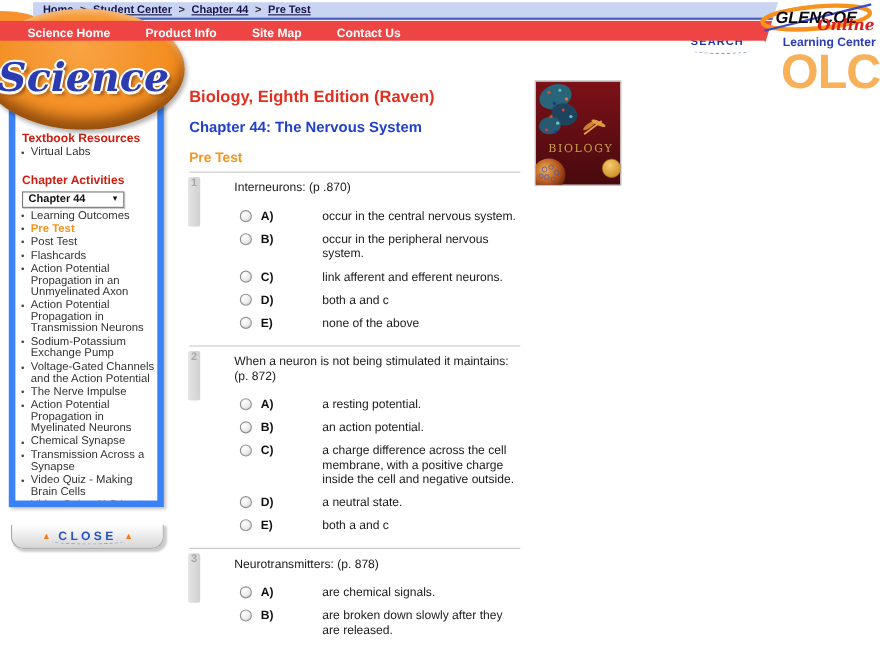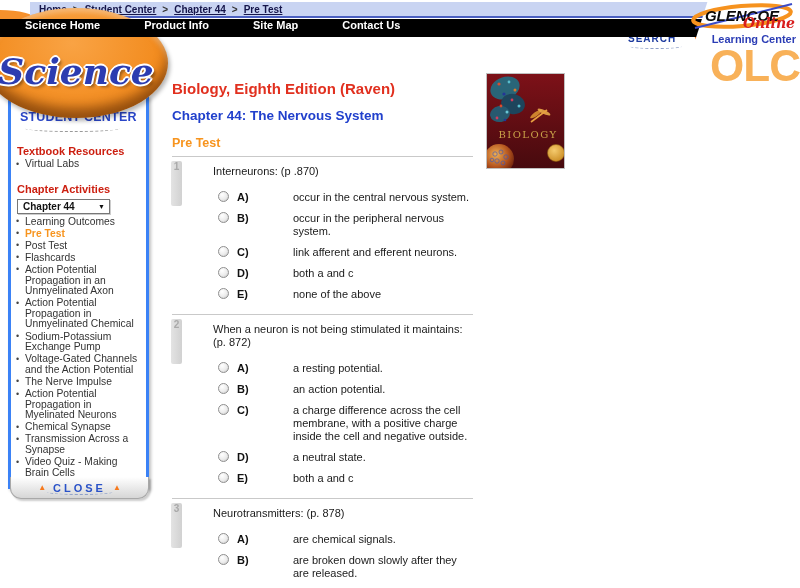--- a/index.html
+++ b/index.html
@@ -8,41 +8,41 @@
   .page { position:relative; width:800px; height:588px; overflow:hidden; background:#fff; }
 
   
   .breadcrumb-bar { position:absolute; left:30px; top:2px; width:727px; height:16px;
     background:#c9d4f2; border-bottom:2px solid #4a5fc0; display:flex; align-items:center;
     gap:6px; padding-left:9px; font-size:10px; z-index:2; }
   .breadcrumb-bar a { color:#15154a; font-weight:bold; text-decoration:underline; cursor:pointer; }
   .crumb-sep { color:#333; font-weight:bold; }
 
   
-  .navbar { position:absolute; left:0; top:19px; width:800px; height:18px; background:#000000;
-    display:flex; align-items:flex-start; gap:44px; padding-left:25px; z-index:3; }
+  .navbar { position:absolute; left:0; top:19px; width:800px; height:18px; background:#ef4444;
+    display:flex; align-items:flex-end; gap:32px; padding-left:25px; z-index:3; }
   .navbar a { color:#fff; font-size:11px; font-weight:bold; text-decoration:none; cursor:pointer; }
 
   .orange-notch { position:absolute; left:0; top:10px; width:35px; height:9px;
     background:#f6912c; border-radius:0 100% 0 0; z-index:1; }
 
   
   .science-oval { position:absolute; left:-16px; top:8px; width:184px; height:110px;
     border-radius:50%; z-index:2;
     background:radial-gradient(ellipse at 48% 32%, #f9a344 0%, #f28a1c 70%, #e87c12 100%);
     box-shadow: inset 0 -10px 12px rgba(55,20,0,.5), inset 0 4px 5px rgba(255,255,255,.35), 2px 3px 4px rgba(0,0,0,.3); }
   .science-text { position:absolute; left:0; right:0; top:42px; text-align:center;
     font-family:"DejaVu Serif", serif; font-style:italic; font-weight:bold; font-size:36px;
     color:#2c3cb0;
     text-shadow:-1px -1px 0 #fff, 1px -1px 0 #fff, -1px 1px 0 #fff, 1px 1px 0 #fff,
       -2px 0 0 #fff, 2px 0 0 #fff, 0 2px 0 #fff, 0 -2px 0 #fff, 3px 3px 3px rgba(40,20,0,.45); }
 
   
-  .sidebar-box { position:absolute; left:8px; top:96px; width:141px; height:393px;
-    background:#fff; border:3px solid #3b82f6; z-index:1; overflow:hidden;
+  .sidebar-box { position:absolute; left:8px; top:68px; width:141px; height:393px;
+    background:#fff; border:6px solid #3b82f6; z-index:1; overflow:hidden;
     box-shadow:2px 2px 3px rgba(0,0,0,.25); }
   .student-center { margin:11px 4px 0 9px; font-size:12.5px; font-weight:bold;
     color:#2a46c8; letter-spacing:.2px; white-space:nowrap; }
   .sc-arc { margin:1px 0 0 14px; width:95px; height:7px; border-bottom:1px dashed #999;
     border-radius:50%; }
   .sb-h { margin:13px 0 2px 6px; color:#cc1f10; font-weight:bold; font-size:11px; }
   ul.sb-list { list-style:none; margin:2px 0 0; padding:0 2px 0 14px; }
   ul.sb-list li { position:relative; font-size:10.3px; line-height:10.6px;
     margin-bottom:1.5px; color:#333; }
   ul.sb-list .bullet { position:absolute; left:-9px; top:-0.5px; font-size:9px; color:#444; }
@@ -164,21 +164,21 @@
     <div class="chapter-select">
       <span>Chapter 44</span>
       <span class="caret">▼</span>
     </div>
     <ul class="sb-list" id="act-list">
         <li><span class="bullet">•</span><a>Learning Outcomes</a></li>
         <li><span class="bullet">•</span><a class="active">Pre Test</a></li>
         <li><span class="bullet">•</span><a>Post Test</a></li>
         <li><span class="bullet">•</span><a>Flashcards</a></li>
         <li><span class="bullet">•</span><a>Action Potential Propagation in an Unmyelinated Axon</a></li>
-        <li><span class="bullet">•</span><a>Action Potential Propagation in Unmyelinated Chemical</a></li>
+        <li><span class="bullet">•</span><a>Action Potential Propagation in Transmission Neurons</a></li>
         <li><span class="bullet">•</span><a>Sodium-Potassium Exchange Pump</a></li>
         <li><span class="bullet">•</span><a>Voltage-Gated Channels and the Action Potential</a></li>
         <li><span class="bullet">•</span><a>The Nerve Impulse</a></li>
         <li><span class="bullet">•</span><a>Action Potential Propagation in Myelinated Neurons</a></li>
         <li><span class="bullet">•</span><a>Chemical Synapse</a></li>
         <li><span class="bullet">•</span><a>Transmission Across a Synapse</a></li>
         <li><span class="bullet">•</span><a>Video Quiz - Making Brain Cells</a></li>
         <li><span class="bullet">•</span><a>Video Quiz - ALS Lost Nerve Power</a></li>
       </ul>
   </div>

